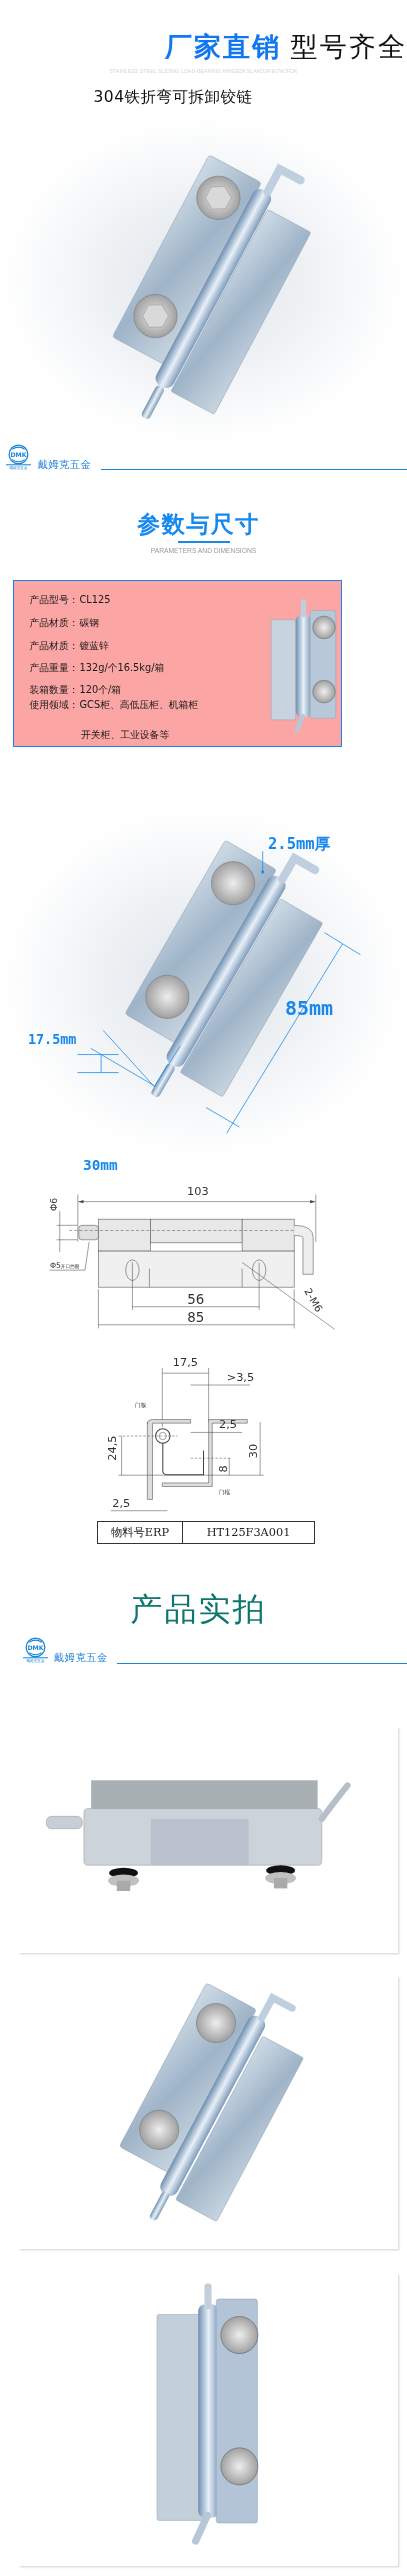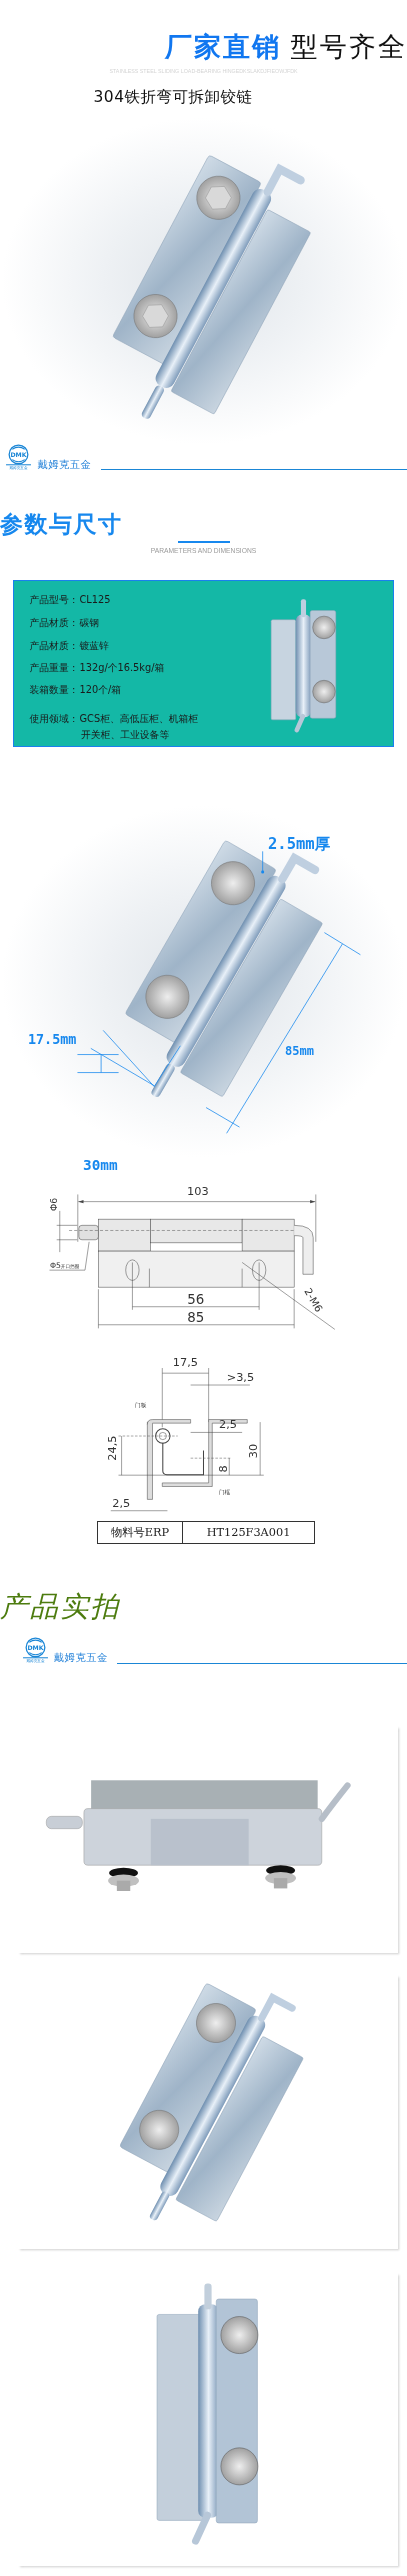--- a/index.html
+++ b/index.html
@@ -17,42 +17,42 @@
   .photo { background: radial-gradient(ellipse at center, #dfe4e9 0%, #eef1f4 35%, #ffffff 70%); }
   .photo-svg { position: absolute; left: 0; top: 0; width: 100%; height: 100%; }
 
   
   .brand { display: flex; align-items: flex-end; }
   .brand-logo { width: 27px; height: 26px; position: relative; }
   .brand-text { color: #1f7fd8; font-size: 10.3px; margin-left: 5.2px; line-height: 11.3px; letter-spacing: 0.5px; }
   .brand-line { height: 1px; background: #1a86d6; }
 
   
-  .sec-title { left: 0; width: 397px; text-align: left; }
+  .sec-title { left: 0; width: 397px; text-align: center; }
   .params-title { top: 509px; font-size: 23px; font-weight: bold; color: #1788ee; letter-spacing: 1.5px; }
   .params-underline { left: 178px; top: 541px; width: 52px; height: 1.5px; background: #1788ee; }
   .params-en { left: 0; width: 407px; top: 547px; text-align: center; font-size: 6.7px; color: #9a9a9a; font-family: "Liberation Sans", sans-serif; }
 
   
-  .param-box { left: 13px; top: 580px; width: 381px; height: 167px; border: 1.5px solid #1a80ee; background: #14b8a6; }
+  .param-box { left: 13px; top: 580px; width: 329px; height: 167px; border: 1.5px solid #1a80ee; background: #fca5a5; }
   .param-row { position: absolute; left: 15.5px; font-size: 9.8px; color: #1a1a1a; white-space: nowrap; }
   .param-row .lbl { display: inline-block; }
   .param-row .val { display: inline-block; margin-left: 1px; }
 
   
   .dim-label { color: #1788ee; font-weight: bold; font-family: "DejaVu Sans Mono", monospace; white-space: nowrap; }
 
   
   .erp-table { left: 97px; top: 1521px; width: 218px; height: 23px; border: 0.8px solid #333; display: flex; font-family: "DejaVu Serif", serif; font-size: 11.3px; color: #222; }
   .erp-table > div { display: flex; align-items: center; justify-content: center; }
   .erp-cell-a { width: 85px; border-right: 0.8px solid #333; }
   .erp-cell-b { flex: 1; }
 
   
-  .photos-title { top: 1588px; font-size: 28px; color: #4d7c0f; letter-spacing: 2.1px; font-style: italic; }
+  .photos-title { top: 1588px; font-size: 32px; color: #0f766e; letter-spacing: 2.1px; }
   .photo-card { left: 18px; width: 380px; background: #fff; box-shadow: 1.5px 1.5px 2.1px rgba(0,0,0,0.18); overflow: hidden; }
 </style>
 </head>
 <body>
 
 <div class="abs hero-title">
   <span class="blue">厂家直销</span><span class="black">型号齐全</span>
 </div>
 <div class="abs hero-en">STAINLESS STEEL SLIDING LOAD-BEARING HINGEDKSLAKDJFIEOWJFDK</div>
 <div class="abs hero-sub">304铁折弯可拆卸铰链</div>
@@ -117,21 +117,21 @@
   </div>
   <div class="param-row" style="top:59px;">
     <span class="lbl">产品材质：</span><span class="val">镀蓝锌</span>
   </div>
   <div class="param-row" style="top:81px;">
     <span class="lbl">产品重量：</span><span class="val">132g/个16.5kg/箱</span>
   </div>
   <div class="param-row" style="top:103px;">
     <span class="lbl">装箱数量：</span><span class="val">120个/箱</span>
   </div>
-  <div class="param-row" style="top:132px;">
+  <div class="param-row" style="top:118px;">
     <span class="lbl">使用领域：</span><span class="val">GCS柜、高低压柜、机箱柜</span>
   </div>
   <div class="param-row" style="top:148px;left:66px;">
     <span class="val">开关柜、工业设备等</span>
   </div>
 
   <svg class="abs" style="left:252px;top:18px;" width="77" height="139" viewBox="0 0 150 270">
     <rect x="10" y="40" width="48" height="195" rx="3" fill="#c7d4e0" stroke="#8ea3b8"></rect>
     <rect x="58" y="30" width="30" height="200" rx="12" fill="url(#barrel)"></rect>
     <rect x="68" y="0" width="10" height="35" rx="4" fill="#bfcfe0"></rect>
@@ -162,21 +162,21 @@
     <line x1="200" y1="440" x2="300" y2="550" stroke="#1788ee" stroke-width="1.5"></line>
     <line x1="176" y1="475" x2="300" y2="548" stroke="#1788ee" stroke-width="1.5"></line>
     <line x1="300" y1="548" x2="350" y2="470" stroke="#1788ee" stroke-width="1.5"></line>
     <line x1="150" y1="487" x2="230" y2="487" stroke="#1788ee" stroke-width="1.5"></line>
     <line x1="150" y1="522" x2="230" y2="522" stroke="#1788ee" stroke-width="1.5"></line>
     <line x1="196" y1="487" x2="196" y2="522" stroke="#1788ee" stroke-width="1.5"></line>
   </svg>
 </div>
 <div class="abs dim-label" style="left:232px;top:834px;font-size:15.5px;margin-left:36px;">2.5mm厚</div>
 <div class="abs dim-label" style="left:28px;top:1032px;font-size:13.4px;">17.5mm</div>
-<div class="abs dim-label" style="left:285px;top:1044px;font-size:12px;text-align:center;">85mm</div>
+<div class="abs dim-label" style="left:285px;top:996px;font-size:20px;text-align:center;">85mm</div>
 <div class="abs dim-label" style="left:83px;top:1157px;font-size:14.4px;">30mm</div>
 
 <svg class="abs" style="left:0;top:1180px;" width="407" height="340" viewBox="0 0 790 660" font-family="DejaVu Sans, sans-serif" fill="#333">
 
   <line x1="152" y1="42" x2="612" y2="42" stroke="#444" stroke-width="1"></line>
   <polygon points="152,42 162,39 162,45" fill="#444"></polygon>
     <polygon points="612,42 602,39 602,45" fill="#444"></polygon>
   <line x1="151" y1="28" x2="151" y2="120" stroke="#444"></line>
   <line x1="613" y1="28" x2="613" y2="120" stroke="#444"></line>
 

